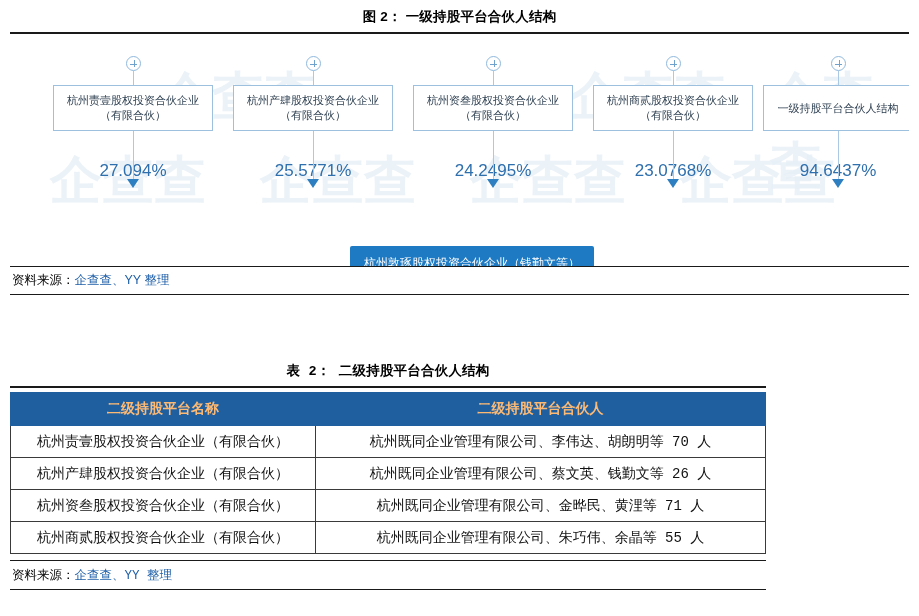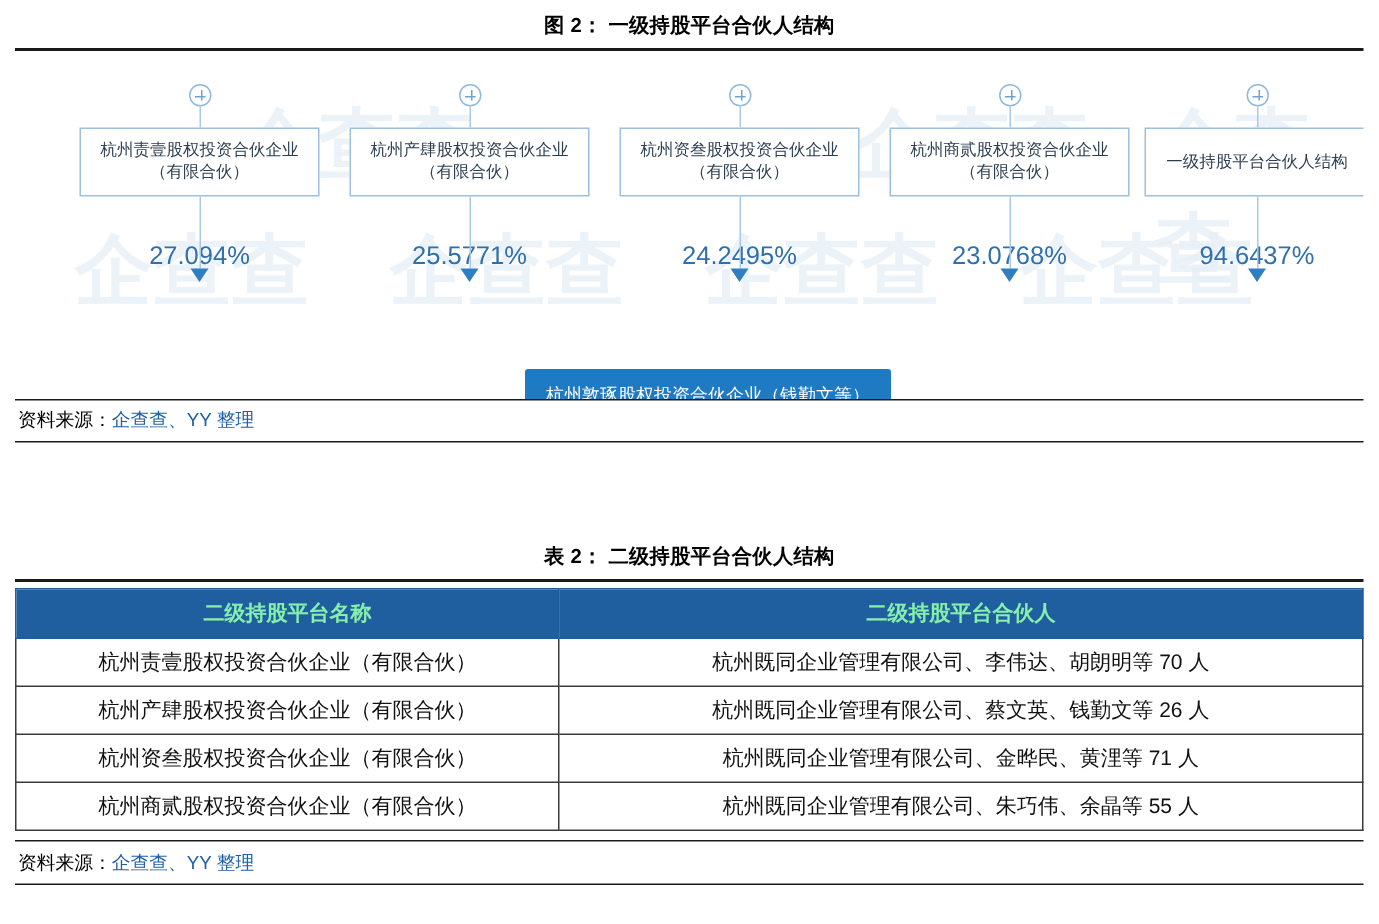--- a/index.html
+++ b/index.html
@@ -135,39 +135,40 @@
     padding: 5px 2px 5px 2px;
     border-bottom: 1px solid #1a1a1a;
   }
   .source .src-link { color: #1f5fa8; }
 
   
   .table-block {
     position: absolute;
     left: 10px;
     top: 360px;
-    width: 899px;
+    width: 756px;
+    font-family: Liberation Mono, monospace;
   }
   .tbl-title {
     text-align: center;
     font-size: 13.5px;
     font-weight: bold;
     padding: 2px 0 6px 0;
     border-bottom: 2px solid #1a1a1a;
     letter-spacing: 0.2px;
   }
   table.data {
     border-collapse: collapse;
     width: 100%;
     margin-top: 4px;
     table-layout: fixed;
   }
   table.data th {
     background: #1f5fa0;
-    color: #86efac;
+    color: #fdba74;
     font-size: 14px;
     font-weight: bold;
     height: 30px;
     border: 1px solid #1f5fa0;
     text-align: center;
   }
   table.data td {
     border: 1px solid #3a3a3a;
     height: 29px;
     font-size: 14px;

